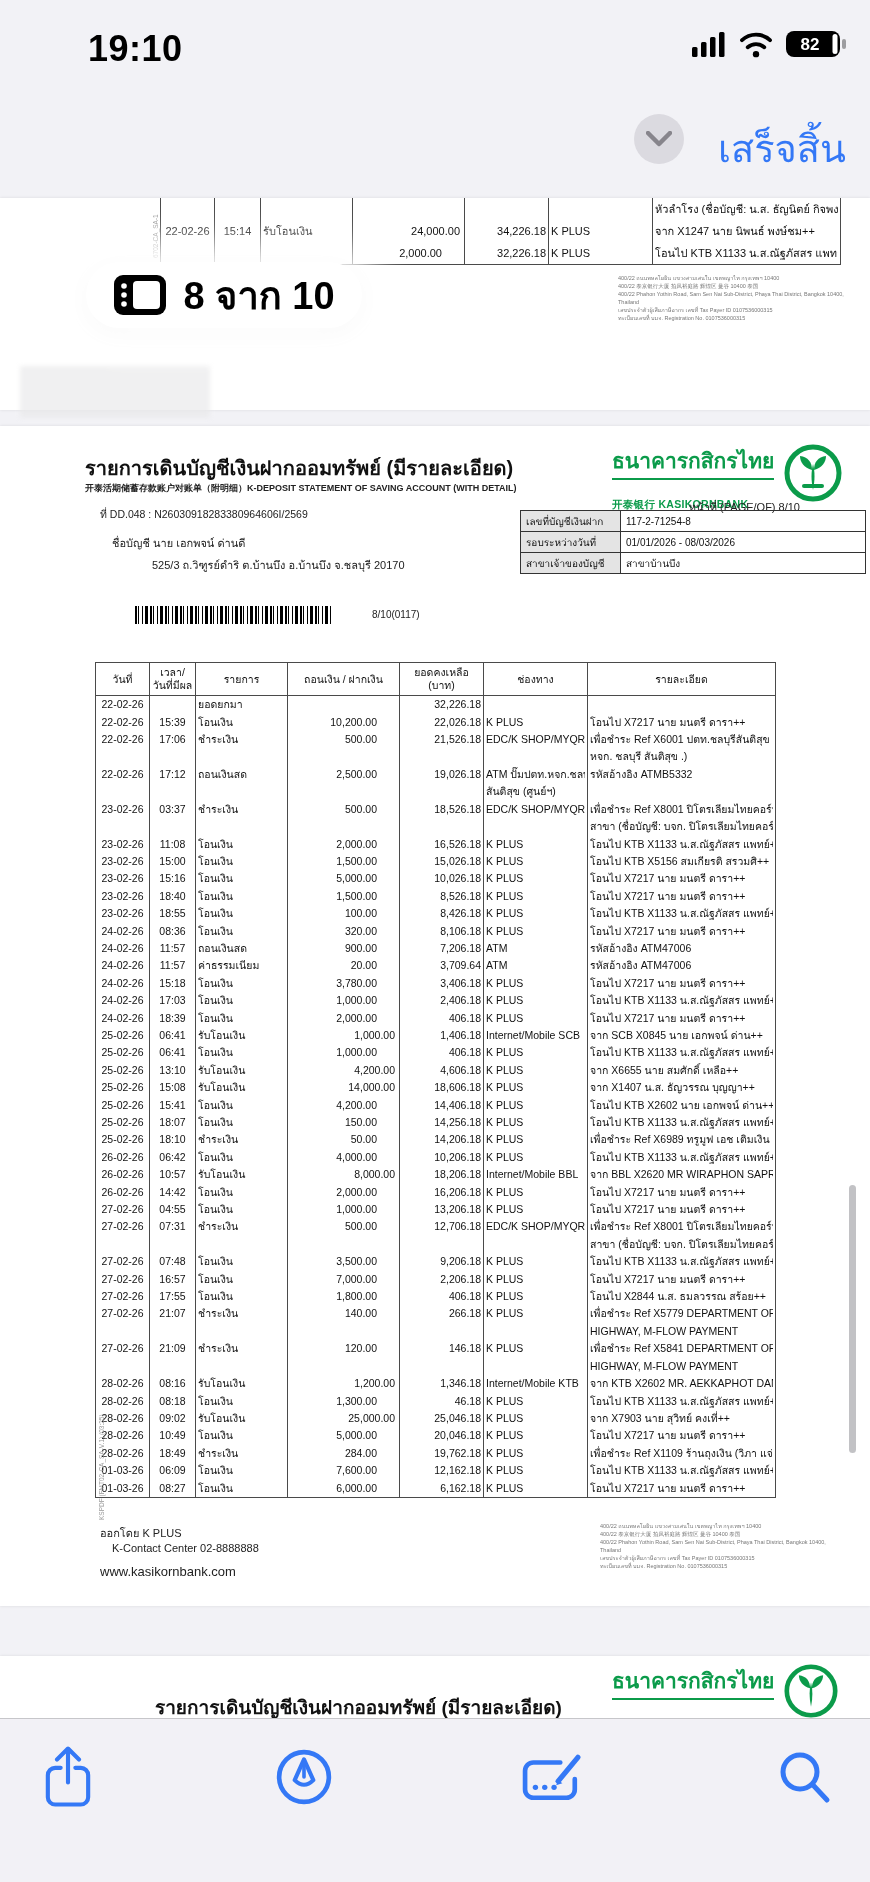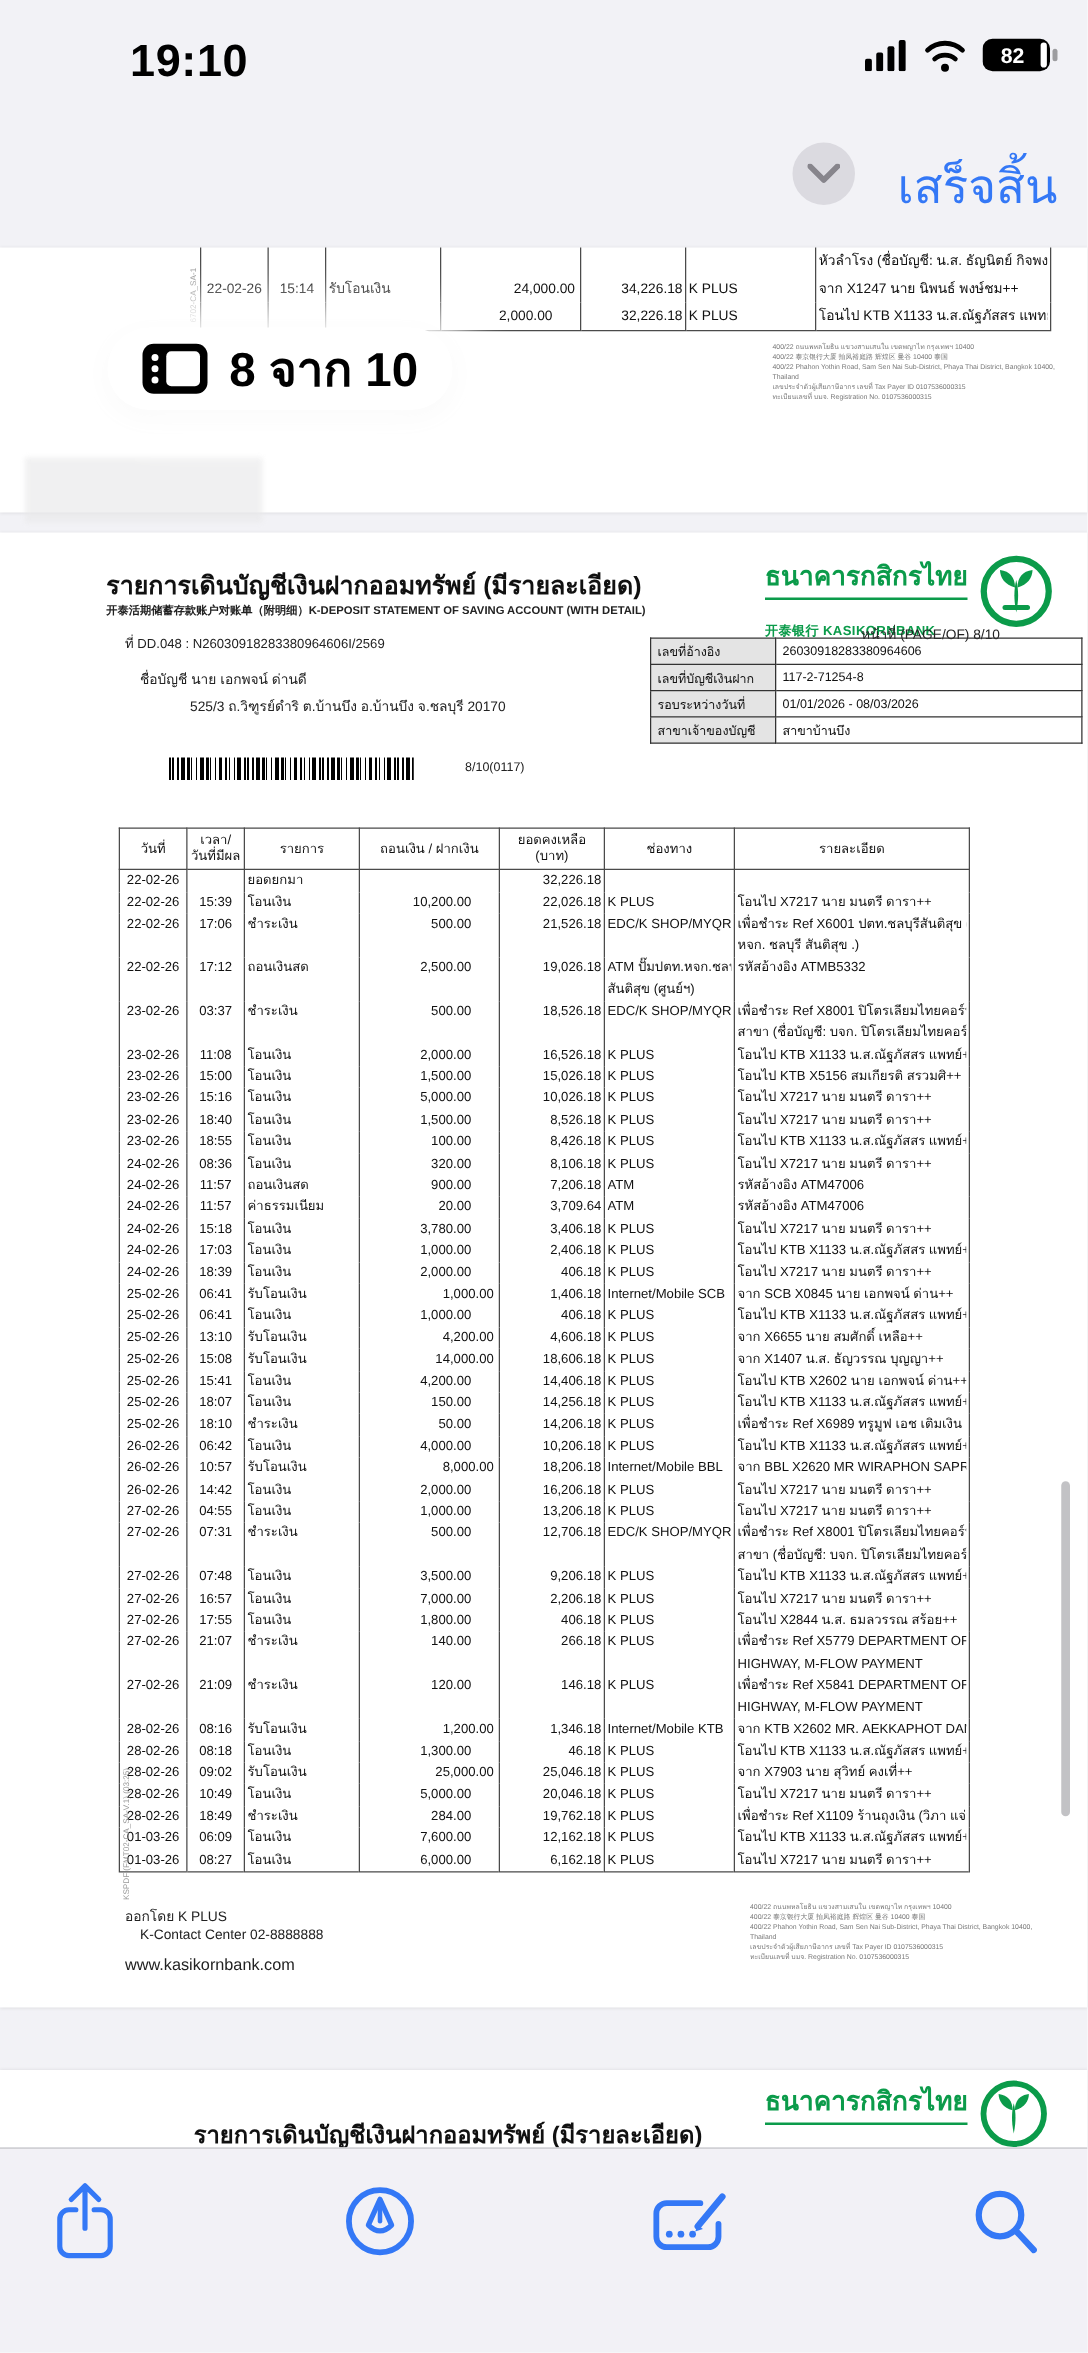--- a/index.html
+++ b/index.html
@@ -2,21 +2,21 @@
 <html><head>
 <meta charset="utf-8">
 <style>
   * { margin:0; padding:0; box-sizing:border-box; }
   html,body { width:870px; height:1882px; }
   body { font-family:"Liberation Sans","DejaVu Sans",sans-serif; background:#f2f2f6; position:relative; overflow:hidden; }
   #screen { position:absolute; inset:0; width:870px; height:1882px; background:#f2f2f6; }
 
   
   .statusbar { position:absolute; top:0; left:0; width:870px; height:110px; }
-  .time { position:absolute; left:104px; top:28px; font-size:36px; font-weight:700; color:#000; letter-spacing:.5px; }
+  .time { position:absolute; left:88px; top:28px; font-size:36px; font-weight:700; color:#000; letter-spacing:.5px; }
   .sb-icons { position:absolute; right:22px; top:30px; display:flex; align-items:center; gap:10px; }
 
   
   .navbar { position:absolute; top:110px; left:0; width:870px; height:88px; }
   .doc-title { position:absolute; left:28px; top:8px; font-size:42px; font-weight:700; color:#000; letter-spacing:-1px; white-space:nowrap; }
   .chev-btn { position:absolute; left:634px; top:4px; width:50px; height:50px; border-radius:50%; background:#dbdae0; display:flex; align-items:center; justify-content:center; }
   .done-btn { position:absolute; right:24px; top:8px; font-size:38px; font-weight:500; color:#3478f6; }
 
   
   .page { position:absolute; left:0; width:870px; background:#fff; box-shadow:0 0 3px rgba(0,0,0,.10); }
@@ -238,24 +238,20 @@
       </svg>
     </div>
 
     <div class="page-of">หน้าที่ (PAGE/OF) 8/10</div>
     <div class="doc-no">ที่ DD.048 : N26030918283380964606I/2569</div>
     <div class="acct-row">ชื่อบัญชี  นาย เอกพจน์ ด่านดี</div>
     <div class="acct-addr">525/3 ถ.วิฑูรย์ดำริ ต.บ้านบึง อ.บ้านบึง จ.ชลบุรี 20170</div>
 
     <table class="ref-table" id="ref-table">
         <tbody>
-          <tr>
-            <td class="lbl">เลขที่อ้างอิง</td>
-            <td class="val">26030918283380964606</td>
-          </tr>
           <tr>
             <td class="lbl">เลขที่บัญชีเงินฝาก</td>
             <td class="val">117-2-71254-8</td>
           </tr>
           <tr>
             <td class="lbl">รอบระหว่างวันที่</td>
             <td class="val">01/01/2026 - 08/03/2026</td>
           </tr>
           <tr>
             <td class="lbl">สาขาเจ้าของบัญชี</td>

